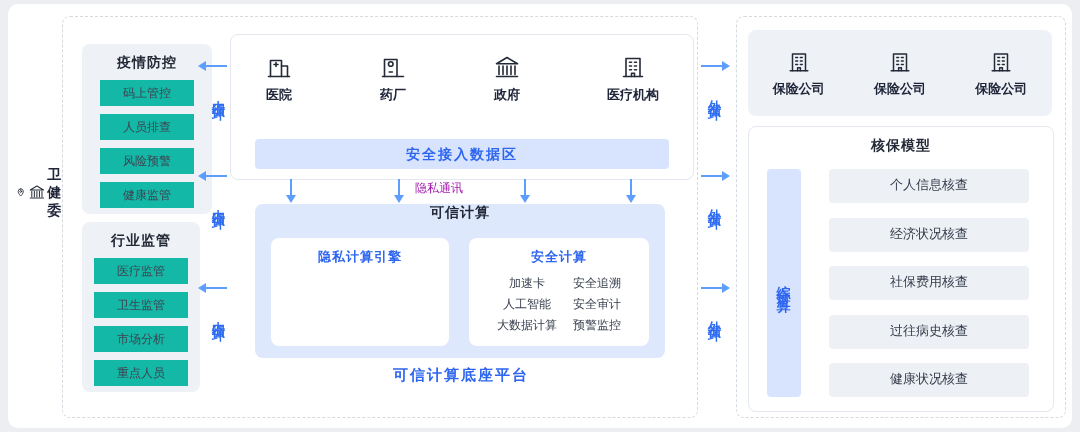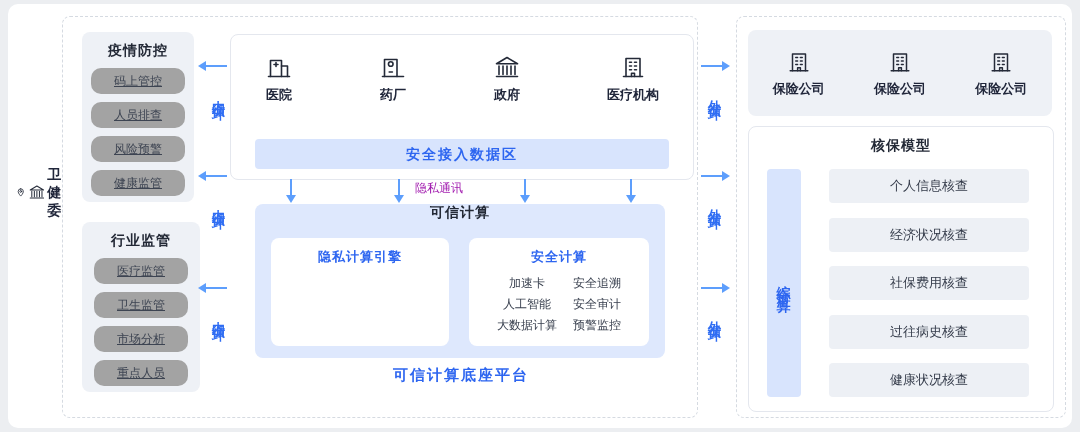--- a/index.html
+++ b/index.html
@@ -5,22 +5,22 @@
   html,body{margin:0;padding:0;}
   .canvas{
     position:relative;width:1080px;height:432px;background:#eceef1;
     font-family:"Liberation Sans","DejaVu Sans",sans-serif;color:#232936;overflow:hidden;
   }
   .card{position:absolute;left:8px;top:4px;width:1064px;height:424px;background:#ffffff;border-radius:10px;}
   .dashed{position:absolute;border:1px dashed #d5dae1;border-radius:8px;}
   .gpanel{position:absolute;background:#eef1f6;border-radius:8px;}
   .wbox{position:absolute;background:#ffffff;border:1px solid #e4e7ee;border-radius:8px;}
   .ptitle{font-weight:bold;font-size:14px;color:#232936;text-align:center;padding-top:10px;letter-spacing:1px;}
-  .pill{background:#a3a3a3;border-radius:10px;width:94px;height:26px;line-height:26px;margin:8px auto 0;
-        text-align:center;font-size:12px;color:#3d4452;text-decoration:underline;}
+  .pill{background:#14b8a6;border-radius:0;width:94px;height:26px;line-height:26px;margin:8px auto 0;
+        text-align:center;font-size:12px;color:#3d4452;}
   .bluebar{position:absolute;background:#d8e4fd;border-radius:4px;color:#2e66f0;font-weight:bold;
            font-size:14px;text-align:center;letter-spacing:2px;}
   .bluebox{position:absolute;background:#dee8fd;border-radius:8px;}
   .vtext{position:absolute;writing-mode:vertical-rl;text-orientation:upright;color:#2f6df3;
          font-weight:bold;font-size:13px;letter-spacing:4px;}
   .arr{position:absolute;background:#5d9efc;}
   .arr.h{width:22px;height:2px;}
   .arr.left::before{content:"";position:absolute;left:-7px;top:-4px;border:5px solid transparent;
                     border-left:none;border-right:8px solid #5d9efc;}
   .arr.right::after{content:"";position:absolute;right:-7px;top:-4px;border:5px solid transparent;
@@ -43,21 +43,21 @@
   .hc{position:absolute;left:16px;top:164px;width:58px;display:flex;align-items:center;gap:2px;}
   .hc-label{font-weight:bold;font-size:14px;color:#20263a;margin-top:2px;}
   .insurers{position:absolute;left:748px;top:30px;width:304px;height:86px;background:#eef1f6;border-radius:8px;
             display:flex;justify-content:space-around;align-items:center;}
   .insurer{display:flex;flex-direction:column;align-items:center;gap:5px;font-weight:bold;font-size:13px;color:#20263a;}
   .side-label{position:absolute;left:18px;top:42px;width:34px;height:228px;background:#d8e4fd;border-radius:4px;
               display:flex;align-items:center;justify-content:center;}
   .side-label .vt{writing-mode:vertical-rl;text-orientation:upright;color:#2e66f0;font-weight:bold;
                   font-size:14px;letter-spacing:5px;}
   .uw-items{position:absolute;left:80px;top:42px;width:200px;height:228px;display:flex;
-            flex-direction:column;justify-content:space-between;}
+            flex-direction:column;justify-content:space-between;font-family:Liberation Mono, monospace;}
   .uw-item{height:34px;line-height:34px;background:#edf0f5;border-radius:4px;text-align:center;
            font-size:13px;color:#343b4a;}
 </style>
 </head>
 <body>
 
 <div class="canvas">
   <div class="card"></div>
 
   <div class="hc">
@@ -73,21 +73,21 @@
             <path d="M6 13v8.5M10 13v8.5M14 13v8.5M18 13v8.5M22 13v8.5"></path>
             <path d="M3.5 23.5h21"></path>
           </g>
         </svg></span>
     <div class="hc-label">卫健委</div>
   </div>
 
   <div class="dashed" style="left:62px;top:16px;width:634px;height:400px"></div>
   <div class="dashed" style="left:736px;top:16px;width:328px;height:400px"></div>
 
-  <div class="gpanel" style="left:82px;top:32px;width:112px;height:170px">
+  <div class="gpanel" style="left:82px;top:44px;width:130px;height:170px">
     <div class="ptitle">疫情防控</div>
     <div class="pill">码上管控</div>
     <div class="pill">人员排查</div>
     <div class="pill">风险预警</div>
     <div class="pill">健康监管</div>
   </div>
 
   <div class="gpanel" style="left:82px;top:222px;width:118px;height:170px">
     <div class="ptitle">行业监管</div>
     <div class="pill">医疗监管</div>

